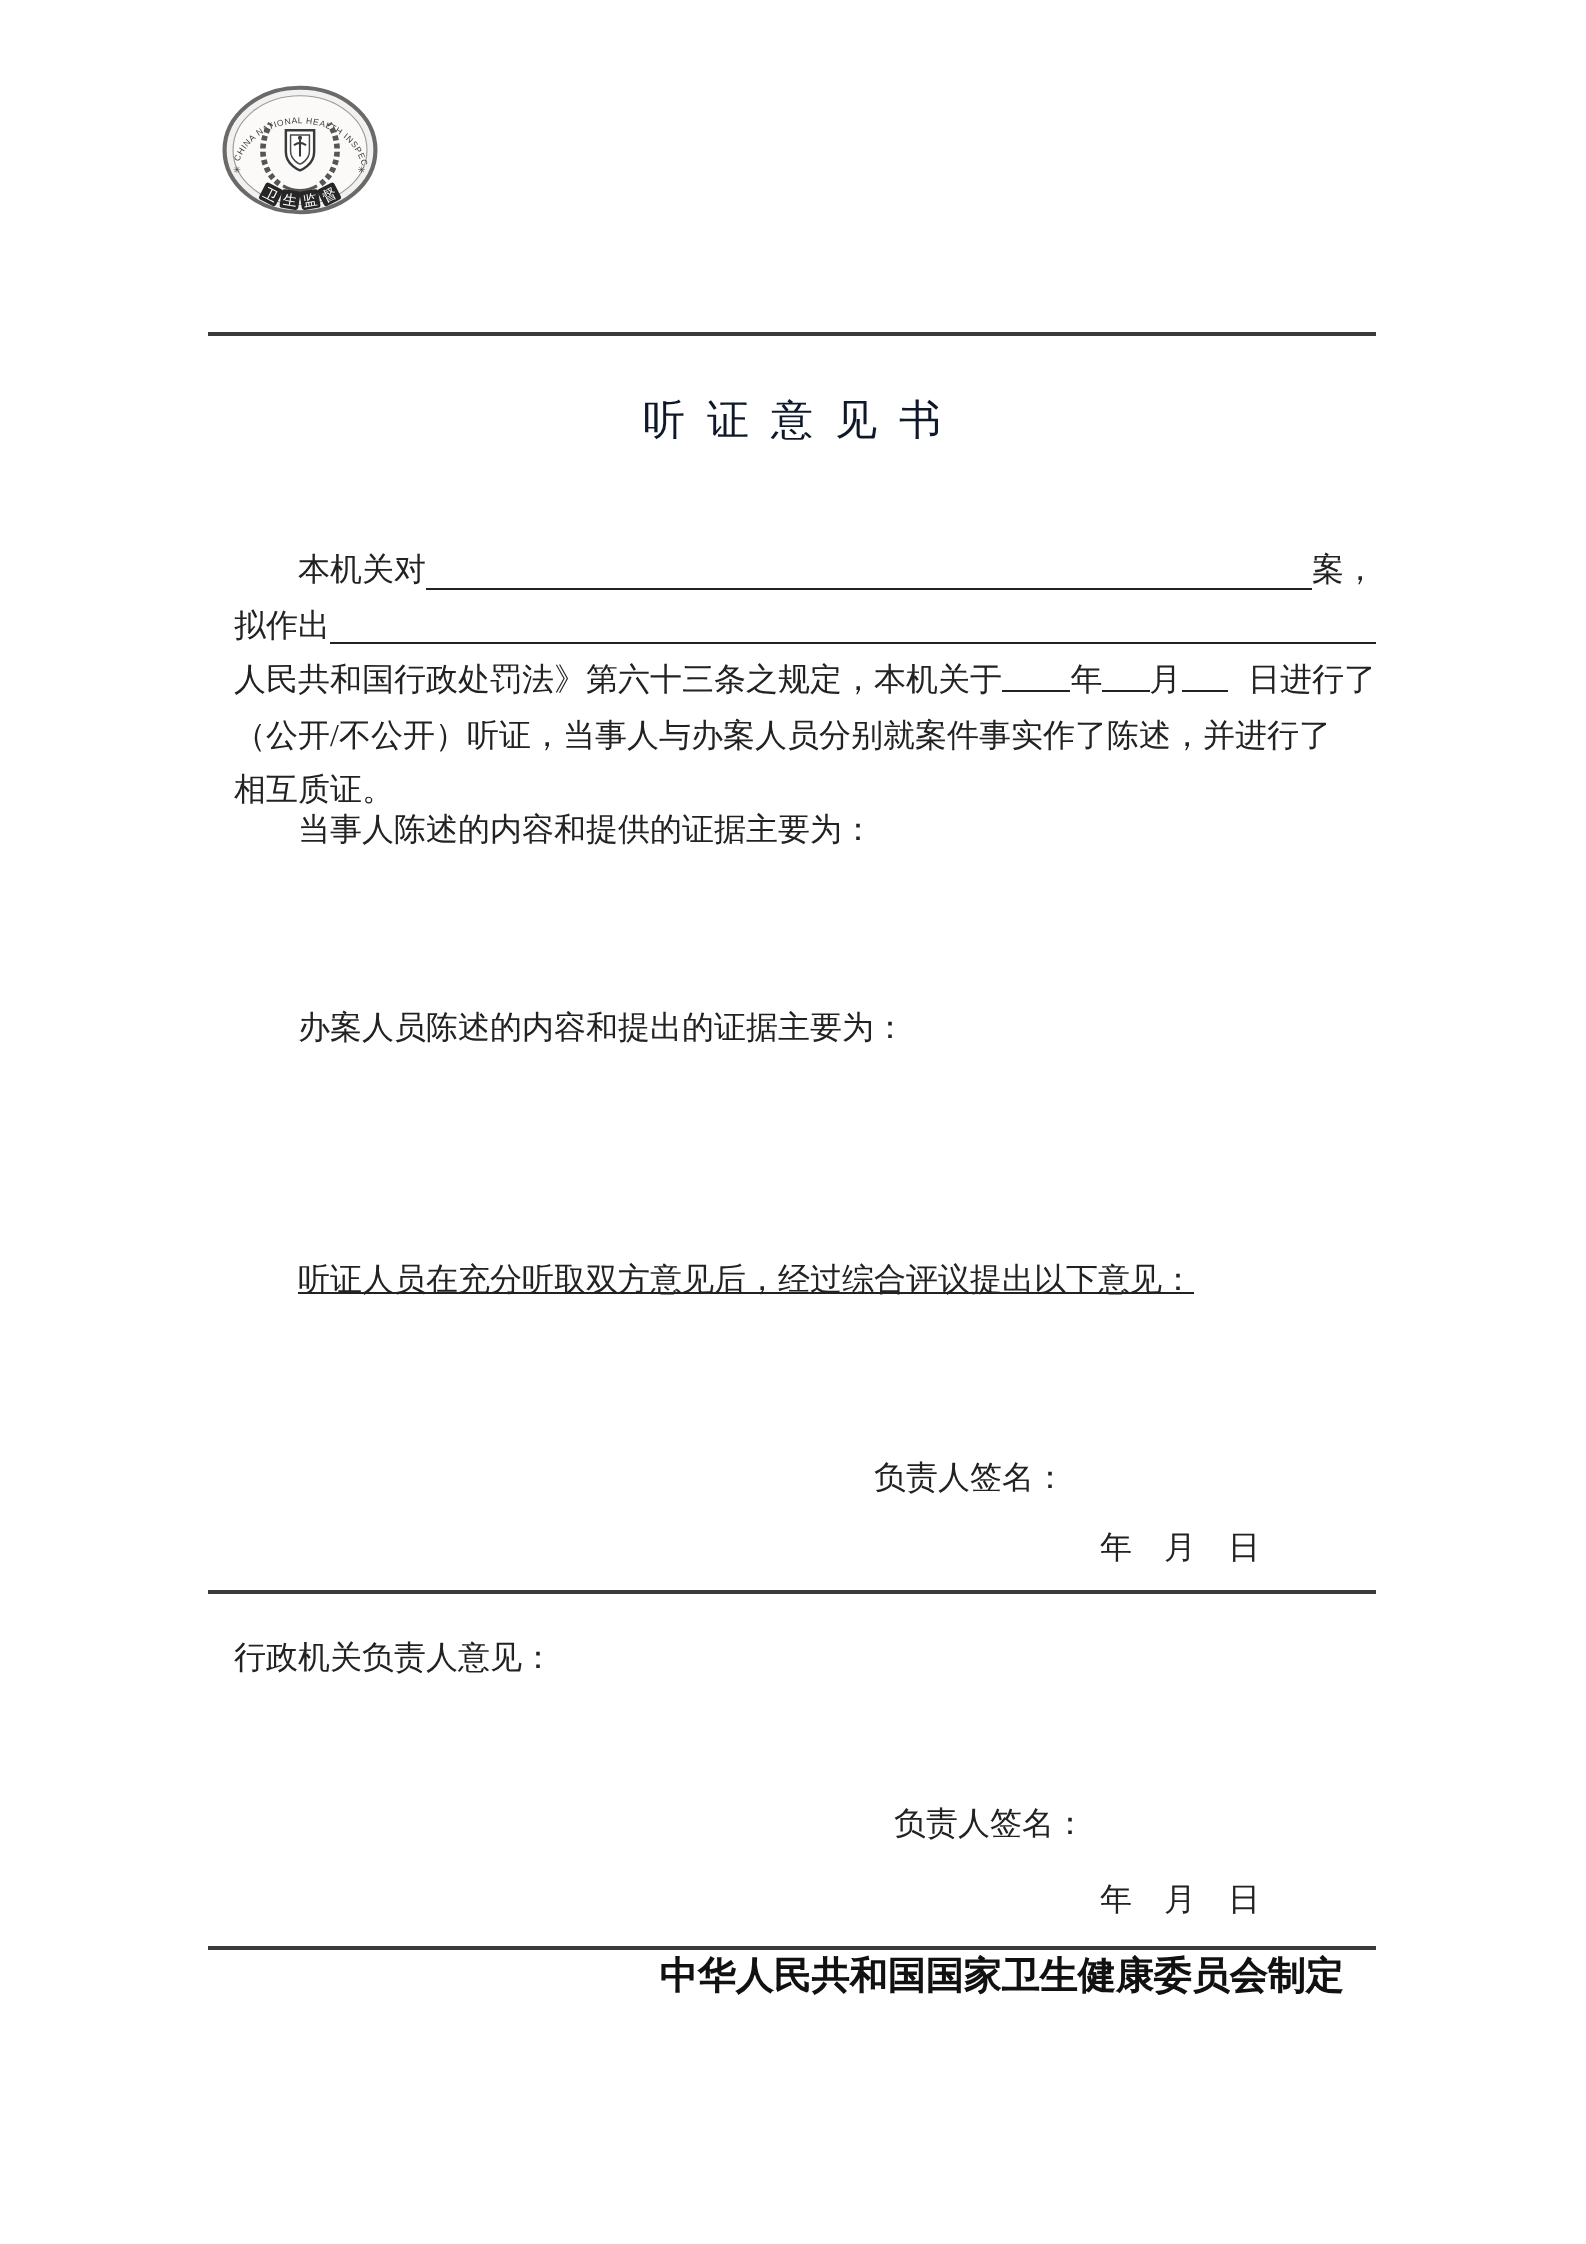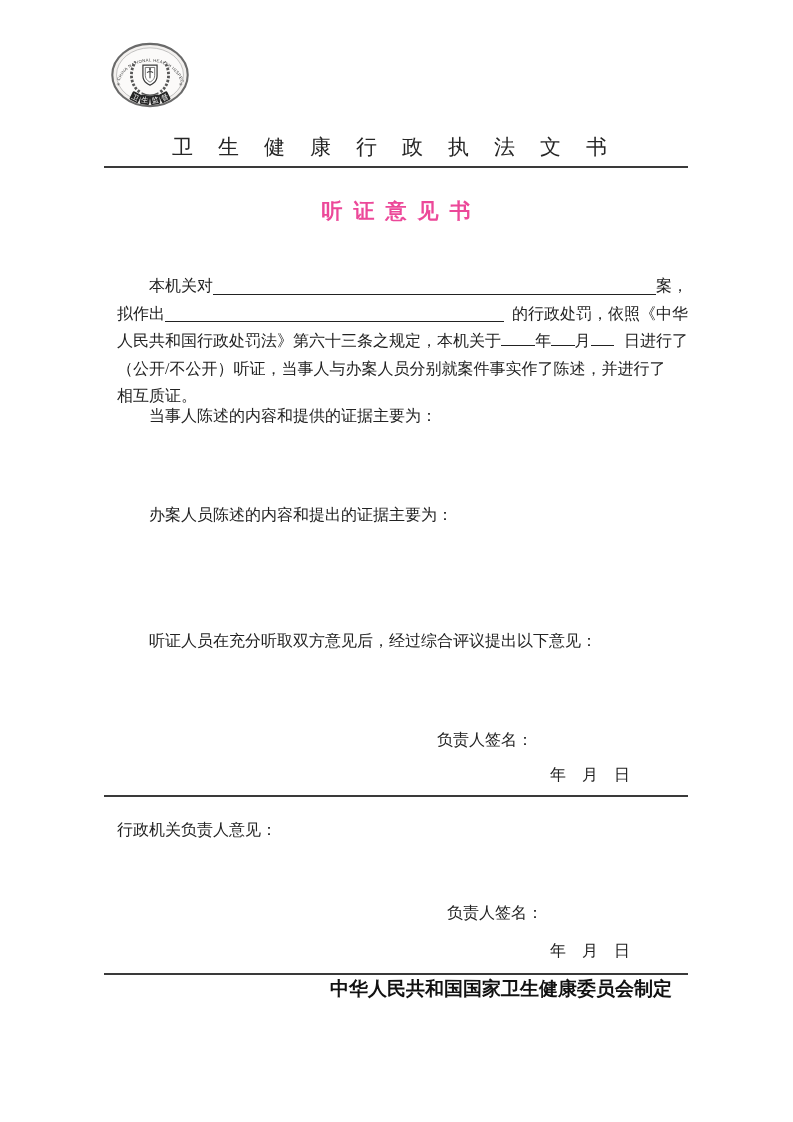--- a/index.html
+++ b/index.html
@@ -26,24 +26,24 @@
     position:absolute;left:104px;width:584px;height:2px;
     background:#3a3a3a;
   }
   .rule-header{top:166px;}
   .rule-mid{top:795px;}
   .rule-footer{top:973px;}
   .doc-title{
     position:absolute;left:104px;top:199px;width:584px;
     text-align:center;
     font-family:"Liberation Sans","DejaVu Sans",sans-serif;
-    font-weight:bold;
+    font-weight:normal;
     font-size:21px;line-height:24px;
     letter-spacing:11px;padding-left:11px;box-sizing:border-box;
-    color:#ec4899;
+    color:#0f172a;
     white-space:nowrap;
   }
   
   .bodytext{font-size:16px;line-height:27.5px;color:#222;}
   .para{
     position:absolute;left:117px;top:272px;width:571px;
   }
   .line{height:27.5px;white-space:nowrap;}
   .flexline{display:flex;align-items:stretch;}
   .indent{padding-left:32px;}
@@ -53,21 +53,21 @@
     margin-bottom:5px;
   }
   .grow{flex:1 1 auto;}
   .b38{width:38px;vertical-align:baseline;height:18px;}
   .b26{width:26px;vertical-align:baseline;height:18px;}
   .gap-after{margin-right:10px;}
   .post-gap{margin-left:8px;}
   .abs-line{position:absolute;white-space:nowrap;}
   .party-line{left:117px;top:402px;}
   .handler-line{left:117px;top:501px;}
-  .opinion-line{left:117px;top:627px;}
+  .opinion-line{left:117px;top:627px;text-decoration:underline;}
   .hearing-sign{left:437px;top:726px;}
   .date-1{left:550px;top:761px;}
   .head-opinion{left:117px;top:816px;}
   .head-sign{left:447px;top:899px;}
   .date-2{left:550px;top:937px;}
   
   .footer-issuer{
     position:absolute;right:121px;top:979px;
     font-family:"Liberation Sans","DejaVu Sans",sans-serif;
     font-weight:bold;
@@ -114,35 +114,33 @@
     <g transform="translate(47.3,61.3) rotate(-9)">
       <rect x="-5" y="-5" width="10" height="10" rx="1.5" fill="#262626"></rect>
       <text x="0" y="2.8" font-size="7.5" fill="#ffffff" text-anchor="middle" font-family="Liberation Sans, DejaVu Sans, sans-serif">监</text>
     </g>
     <g transform="translate(57.5,58.5) rotate(-27)">
       <rect x="-5" y="-5" width="10" height="10" rx="1.5" fill="#262626"></rect>
       <text x="0" y="2.8" font-size="7.5" fill="#ffffff" text-anchor="middle" font-family="Liberation Sans, DejaVu Sans, sans-serif">督</text>
     </g>
   </svg>
 
-  <div class="doc-category">卫生健康行政执法文书</div>
   <div class="rule rule-header"></div>
 
   <div class="doc-title">听证意见书</div>
 
   <div class="para bodytext">
     <div class="line flexline">
       <span class="indent">本机关对</span>
         <span class="blank grow"></span>
         <span>案，</span>
     </div>
     <div class="line flexline">
       <span>拟作出</span>
         <span class="blank grow"></span>
-        <span class="post-gap">的行政处罚，依照《中华</span>
     </div>
     <div class="line flexline">
       <span>人民共和国行政处罚法》第六十三条之规定，本机关于</span>
         <span class="blank b38"></span>
         <span>年</span>
         <span class="blank b26"></span>
         <span>月</span>
         <span class="blank b26 gap-after"></span>
         <span>日进行了</span>
     </div>

